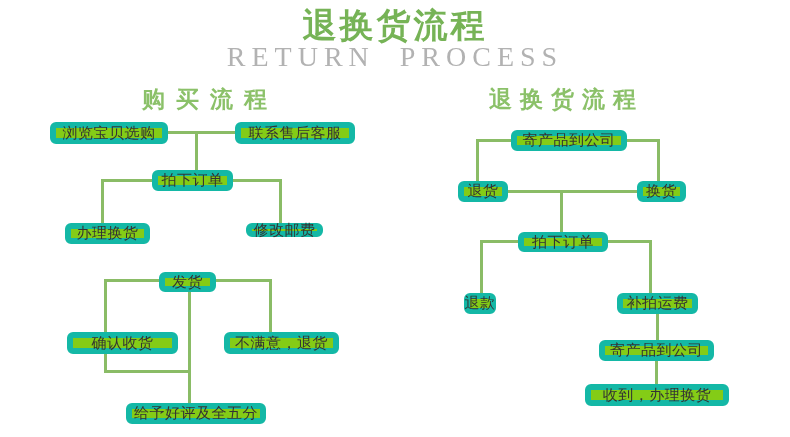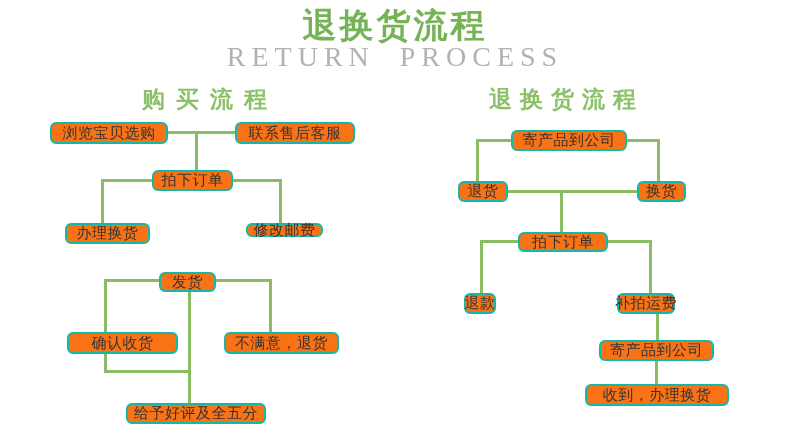--- a/index.html
+++ b/index.html
@@ -38,23 +38,23 @@
     font-weight: bold;
     color: #8bc169;
     white-space: nowrap;
     font-family: "DejaVu Serif", serif;
   }
   .section-title.left  { left: 132px; letter-spacing: 11px; margin-left: 10px; }
   .section-title.right { left: 489px; letter-spacing: 8px; }
   .node {
     position: absolute;
     box-sizing: border-box;
-    border: 2px solid #14b8a6;
+    border: 6px solid #14b8a6;
     border-radius: 6px;
-    background: #f97316;
+    background: #84cc16;
     color: #333333;
     font-size: 15px;
     letter-spacing: 0.5px;
     display: flex;
     align-items: center;
     justify-content: center;
     white-space: nowrap;
     z-index: 2;
     font-family: "DejaVu Serif", serif;
   }
@@ -114,18 +114,18 @@
     <div class="line" style="left:605px;top:240px;width:47px;height:3px"></div>
     <div class="line" style="left:649px;top:240px;width:3px;height:54px"></div>
     <div class="line" style="left:656px;top:313px;width:3px;height:28px"></div>
     <div class="line" style="left:655px;top:360px;width:3px;height:25px"></div>
 
     <div class="node" style="left:511px;top:130px;width:116px;height:21px">寄产品到公司</div>
     <div class="node" style="left:458px;top:181px;width:50px;height:21px">退货</div>
     <div class="node" style="left:637px;top:181px;width:49px;height:21px">换货</div>
     <div class="node" style="left:518px;top:232px;width:90px;height:20px">拍下订单</div>
     <div class="node" style="left:464px;top:293px;width:32px;height:21px">退款</div>
-    <div class="node" style="left:617px;top:293px;width:58px;height:21px">补拍运费</div>
+    <div class="node" style="left:617px;top:293px;width:81px;height:21px">补拍运费</div>
     <div class="node" style="left:599px;top:340px;width:115px;height:21px">寄产品到公司</div>
     <div class="node" style="left:585px;top:384px;width:144px;height:22px">收到，办理换货</div>
   </div>
 
 </div>
 
 </body></html>

